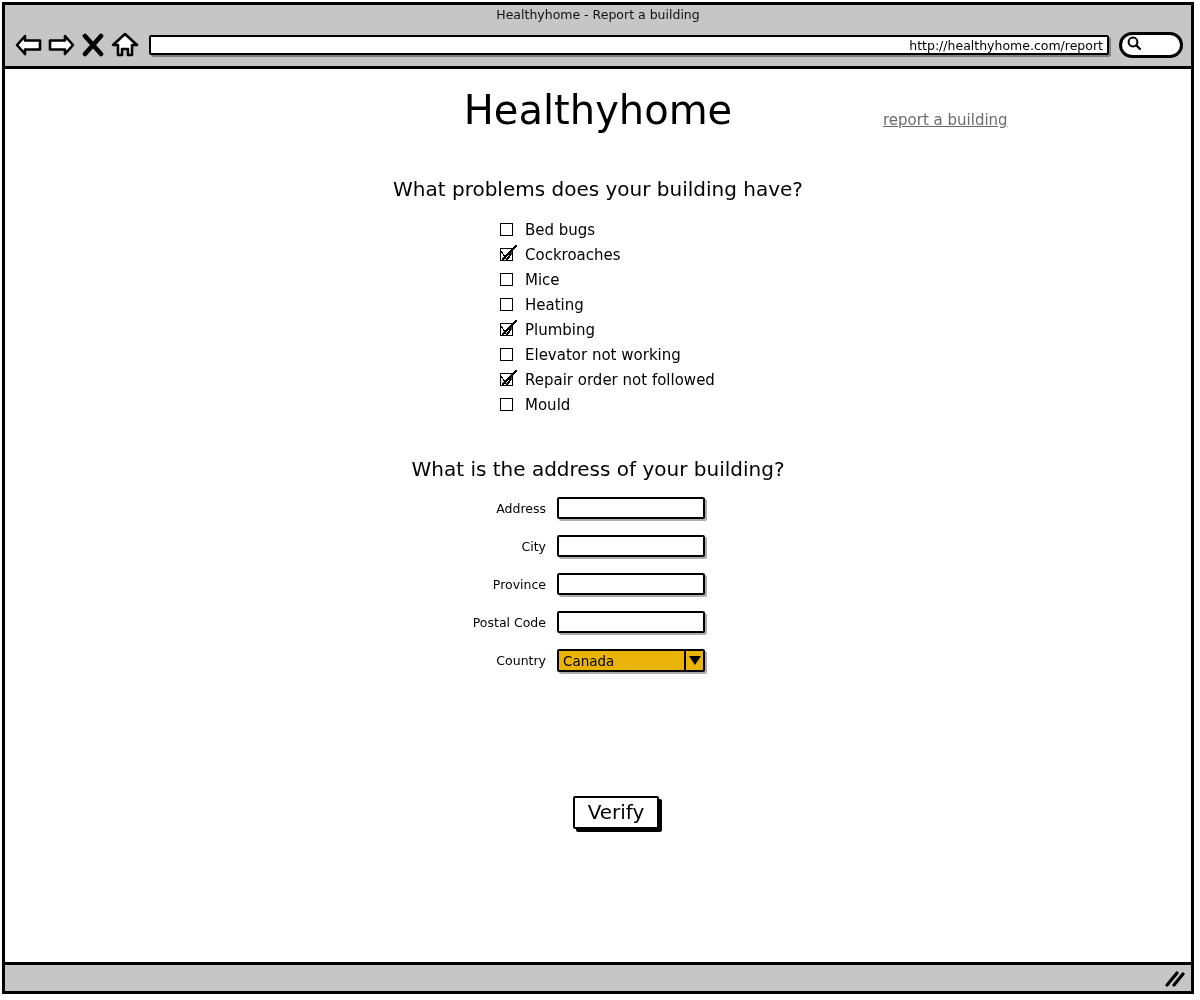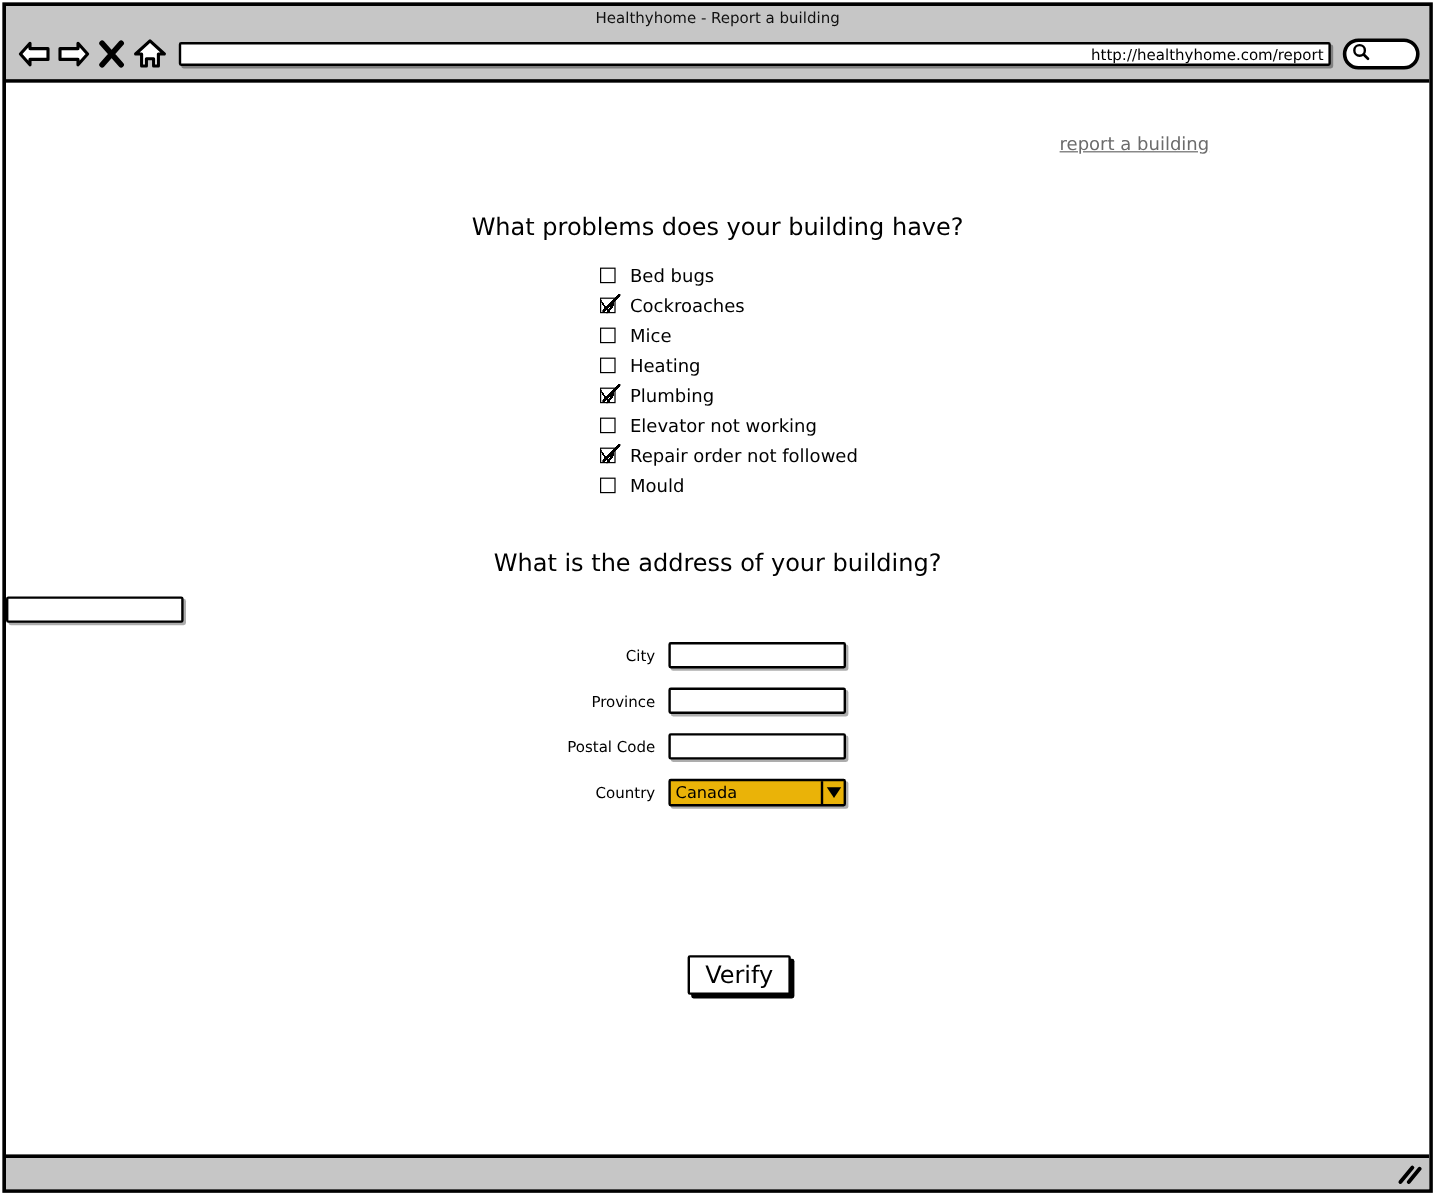--- a/index.html
+++ b/index.html
@@ -333,20 +333,21 @@
           <path d="M10.4 10.4 L14 14" stroke="#000000" stroke-width="2.2" stroke-linecap="round"></path>
         </svg>
       </span>
       <span></span>
     </div>
 
   </div>
 
   <div class="viewport">
 
+    <div class="page-title">Healthyhome</div>
 
     <div class="header-link">report a building</div>
 
     <div class="section-heading heading-problems">What problems does your building have?</div>
 
     <div class="checkbox-list">
 
       <div class="checkbox-row">
         <span class="cb-box"></span>
         <span class="cb-label">Bed bugs</span>
@@ -387,20 +388,21 @@
         <span class="cb-label">Mould</span>
       </div>
 
     </div>
 
     <div class="section-heading heading-address">What is the address of your building?</div>
 
     <div class="form-block">
 
       <div class="form-row">
+        <span class="form-label">Address</span>
         <input class="text-input" type="text" value="" style="">
       </div>
 
       <div class="form-row">
         <span class="form-label">City</span>
         <input class="text-input" type="text" value="" style="">
       </div>
 
       <div class="form-row">
         <span class="form-label">Province</span>

